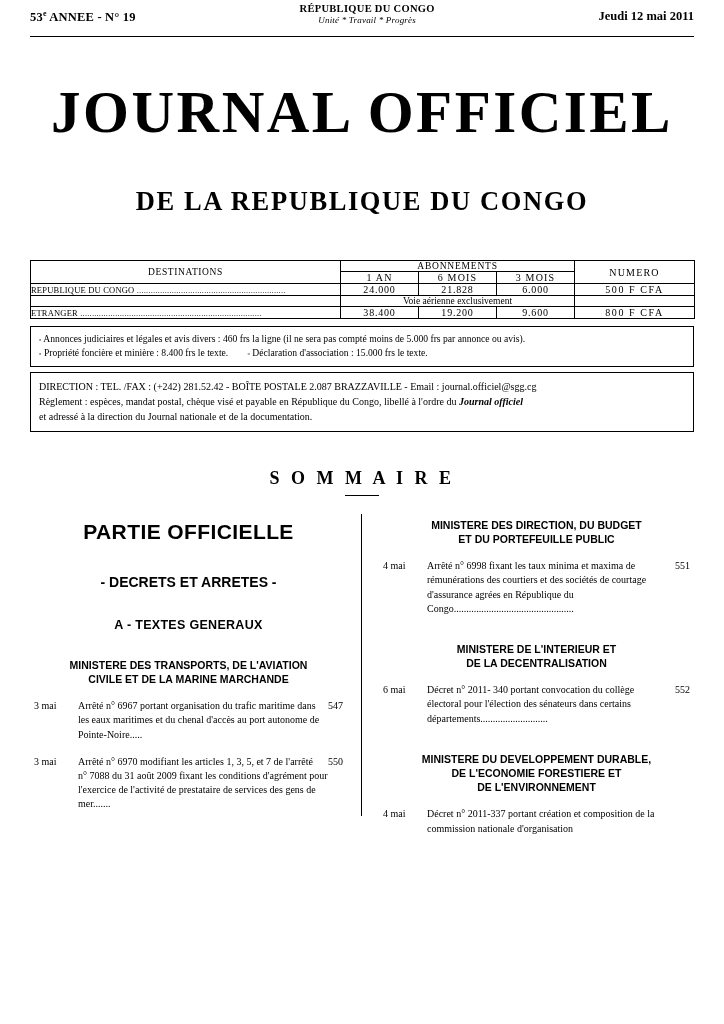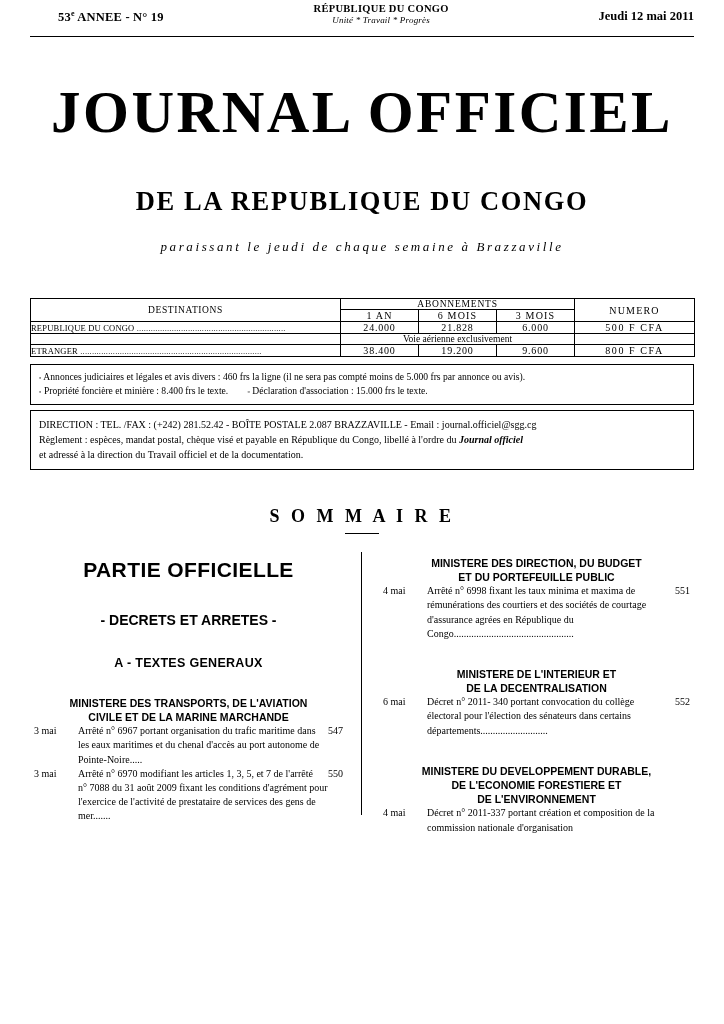--- a/index.html
+++ b/index.html
@@ -23,21 +23,20 @@
     padding: 0 30px;
   }
 
   
   .top-strip {
     position: relative;
     height: 34px;
     display: flex;
     align-items: flex-start;
     justify-content: space-between;
-    margin-left: 28px;
   }
   .top-left {
     font-size: 12.5px;
     font-weight: bold;
     letter-spacing: .2px;
     padding-top: 9px;
   }
   .top-left sup { font-size: 8px; vertical-align: super; }
   .top-center {
     text-align: center;
@@ -225,20 +224,21 @@
     font-size: 10.5px;
     font-weight: bold;
     line-height: 1.35;
     margin-top: 26px;
     font-family: "Liberation Sans", sans-serif;
   }
   .ministry.first-right { margin-top: 4px; }
 
   .entry {
     display: flex;
+    margin-top: 13px;
     font-size: 10px;
     line-height: 1.42;
     justify-content: space-between;
   }
   .entry .date {
     width: 44px;
     flex: 0 0 44px;
     font-size: 10px;
   }
   .entry .body {
@@ -264,21 +264,20 @@
     <div class="top-center">
       <div class="rep">RÉPUBLIQUE DU CONGO</div>
       <div class="devise">Unité * Travail * Progrès</div>
     </div>
     <div class="top-right">Jeudi 12 mai 2011</div>
   </div>
   <hr class="hr-top">
 
   <div class="jo-title">JOURNAL OFFICIEL</div>
   <div class="jo-sub">DE LA REPUBLIQUE DU CONGO</div>
-  <div class="jo-tag">paraissant le jeudi de chaque semaine à Brazzaville</div>
 
   <table class="subs">
     <colgroup>
       <col style="width:310px">
       <col style="width:78px">
       <col style="width:78px">
       <col style="width:78px">
       <col style="width:120px">
     </colgroup>
     <tbody>
@@ -318,21 +317,21 @@
     <div><span class="sq">▫</span> <span>Annonces judiciaires et légales et avis divers : 460 frs la ligne (il ne sera pas compté moins de 5.000 frs par annonce ou avis).</span></div>
     <div>
       <span class="sq">▫</span> <span>Propriété foncière et minière : 8.400 frs le texte.</span>
       &nbsp;&nbsp;&nbsp;&nbsp;&nbsp;&nbsp;&nbsp;<span class="sq">▫</span> <span>Déclaration d'association : 15.000 frs le texte.</span>
     </div>
   </div>
 
   <div class="notice notice2">
     <div>DIRECTION : TEL. /FAX : (+242) 281.52.42 - BOÎTE POSTALE 2.087  BRAZZAVILLE - Email : journal.officiel@sgg.cg</div>
     <div><span>Règlement : espèces, mandat postal, chèque visé et payable en République du Congo, libellé à l'ordre du </span><b>Journal officiel</b></div>
-    <div>et adressé à la direction du Travail officiel et de la documentation.</div>
+    <div>et adressé à la direction du Journal nationale et de la documentation.</div>
   </div>
 
   <div class="sommaire-title">S O M M A I R E</div>
   <div class="sommaire-rule"></div>
 
   <div class="cols">
     <div class="vdiv"></div>
 
     <div class="col col-left">
       <div class="p-official">PARTIE OFFICIELLE</div>

